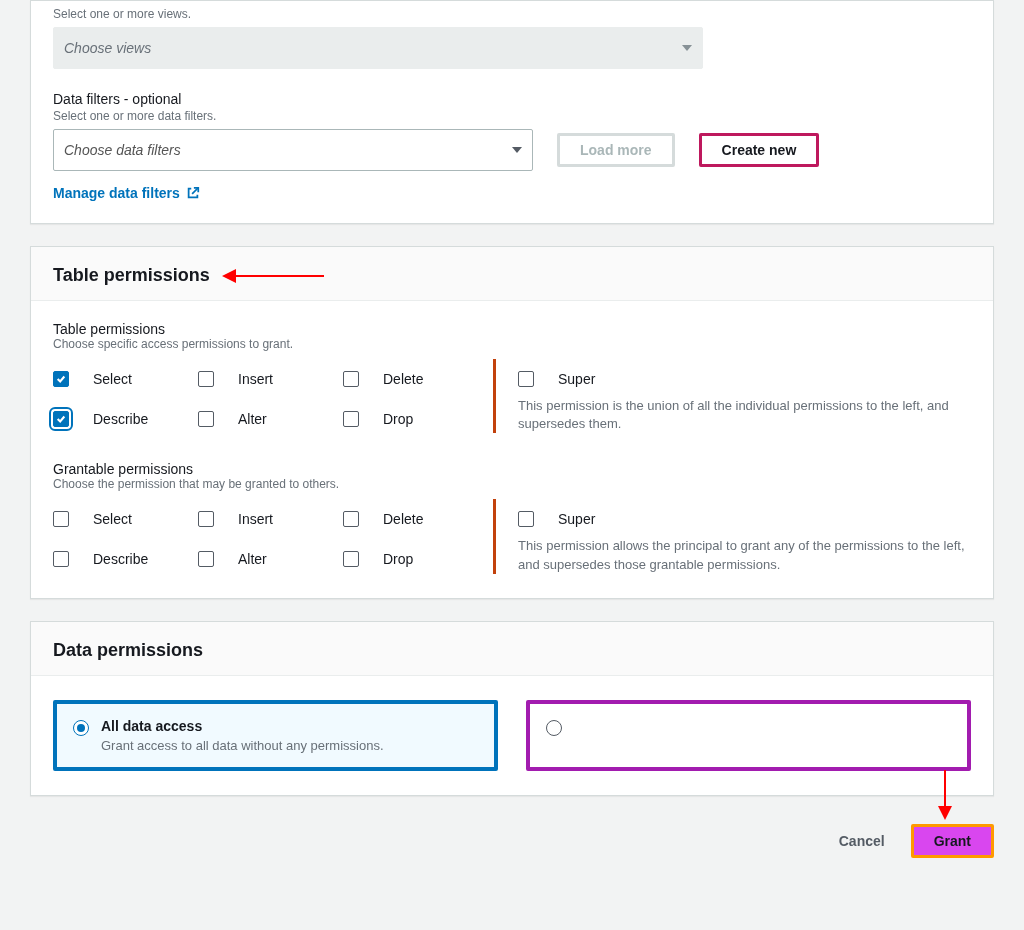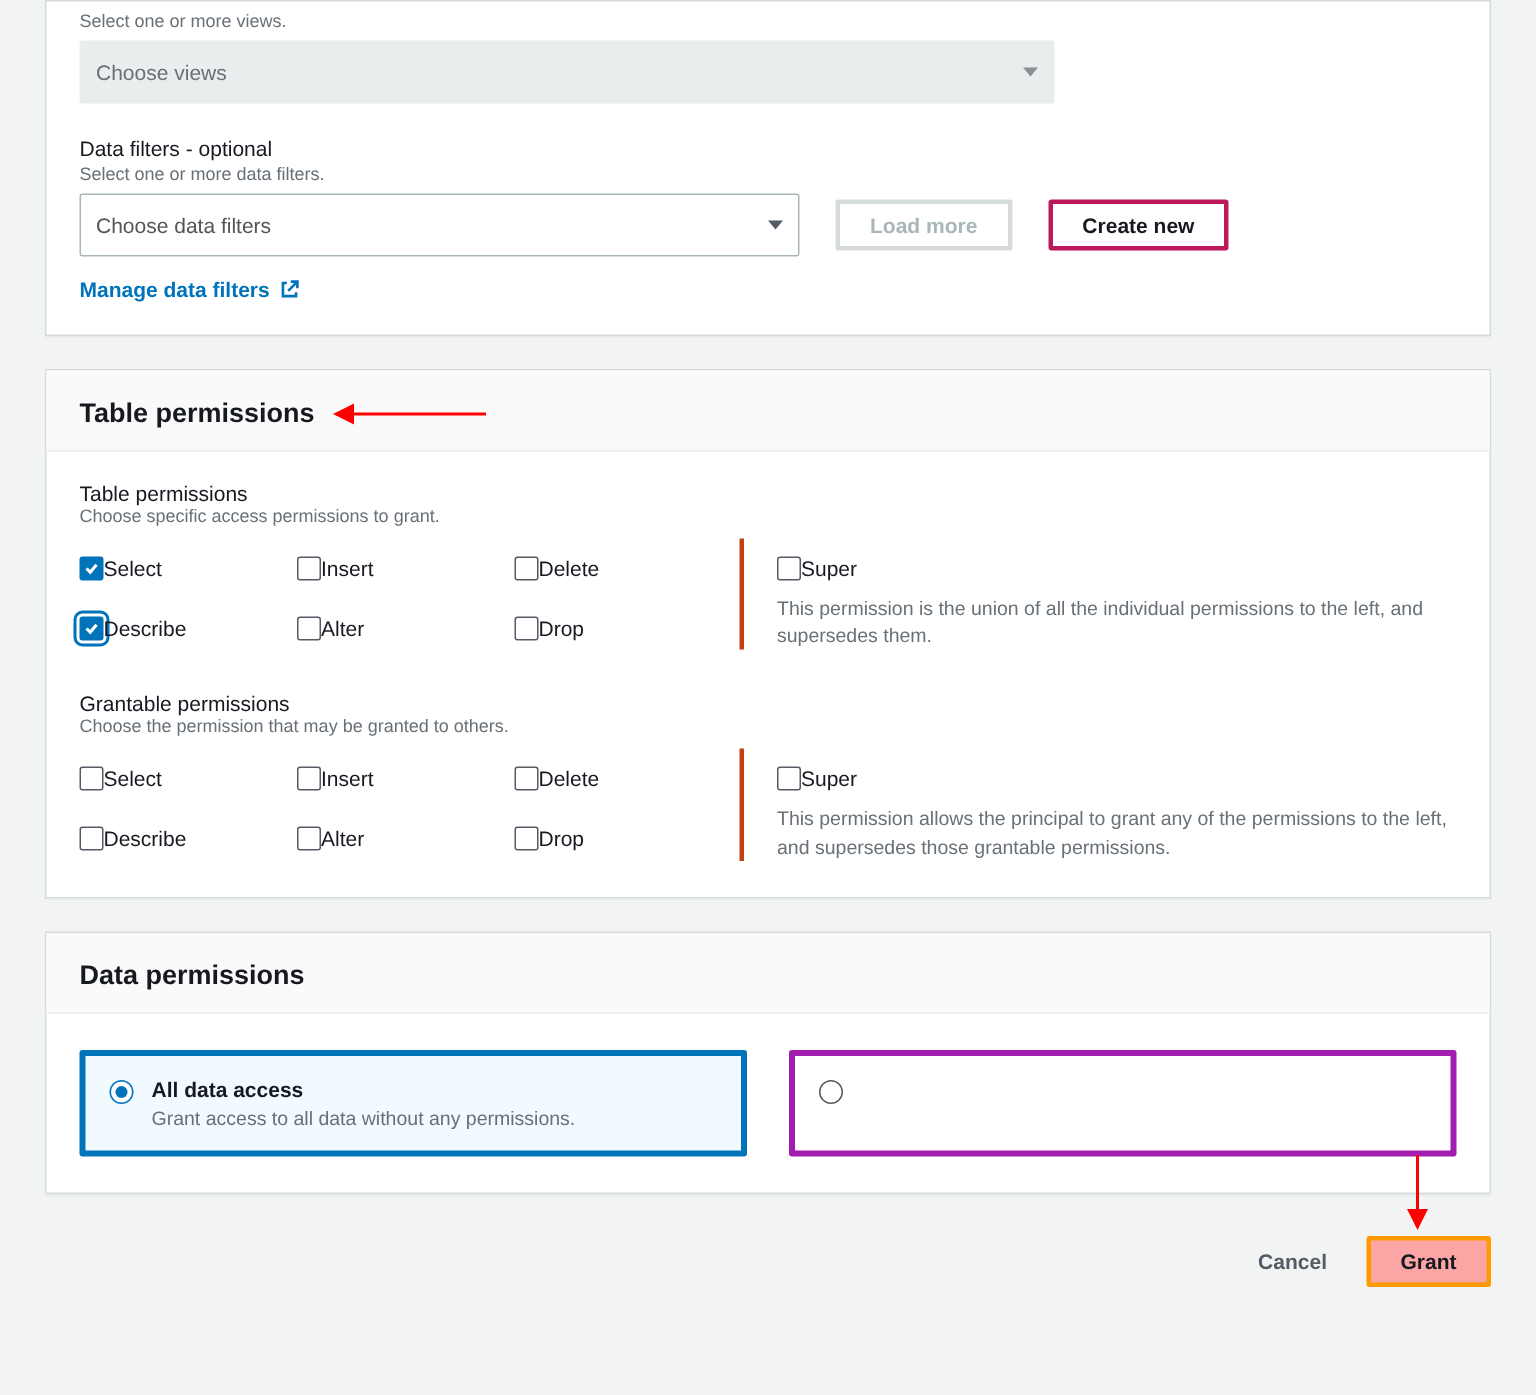--- a/index.html
+++ b/index.html
@@ -35,20 +35,21 @@
   .helper { color: #687078; font-size: 12px; }
   .field-label { font-size: 14px; color: #16191f; margin-bottom: 2px; }
   .field-label .opt { font-weight: 400; }
   .select-box {
     border: 1px solid #aab7b8;
     border-radius: 2px;
     height: 42px;
     display: flex; align-items: center; justify-content: space-between;
     padding: 0 10px;
     color: #555;
+    font-style: italic;
     background: #fff;
     cursor: pointer;
   }
   .select-disabled {
     background: #eaeded;
     border-color: #eaeded;
     color: #687078;
   }
   .caret {
     width: 0; height: 0;
@@ -69,21 +70,21 @@
     border-radius: 2px;
     cursor: pointer;
     display: inline-flex; align-items: center; justify-content: center;
   }
   .btn-disabled {
     border-color: #d5dbdb;
     color: #aab7b8;
     cursor: not-allowed;
   }
   .btn-primary {
-    background: #fca5a5;
+    background: #d946ef;
     border-color: #ff9900;
     color: #16191f;
   }
   .btn-link-row {
     margin-top: 14px;
   }
   .link {
     color: #0073bb;
     font-weight: 700;
     font-size: 14px;
@@ -112,21 +113,21 @@
     padding-left: 22px;
     flex: 1;
   }
   .perm-grid {
     display: grid;
     grid-template-columns: 145px 145px 145px;
     row-gap: 24px;
     margin-top: 12px;
   }
   .cb-wrap {
-    display: flex; align-items: center; gap: 0;
+    display: flex; align-items: center; gap: 24px;
     font-size: 14px;
   }
   .cb {
     width: 16px; height: 16px;
     border: 1px solid #545b64;
     border-radius: 2px;
     background: #fff;
     display: inline-flex; align-items: center; justify-content: center;
     cursor: pointer;
     flex-shrink: 0;

